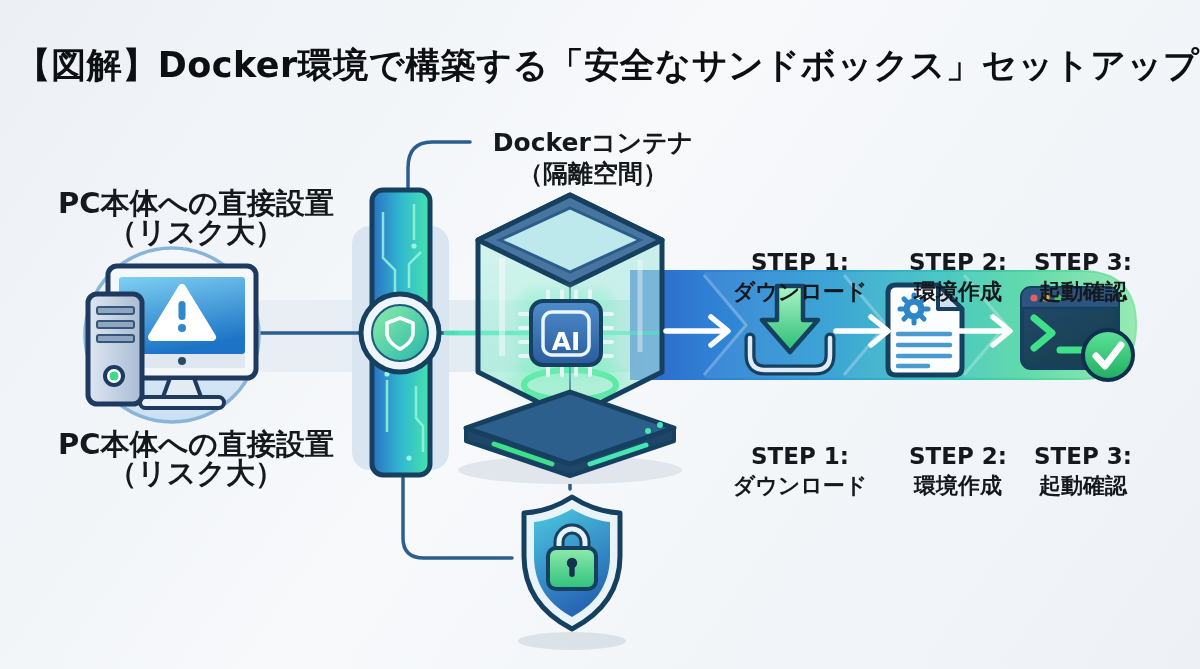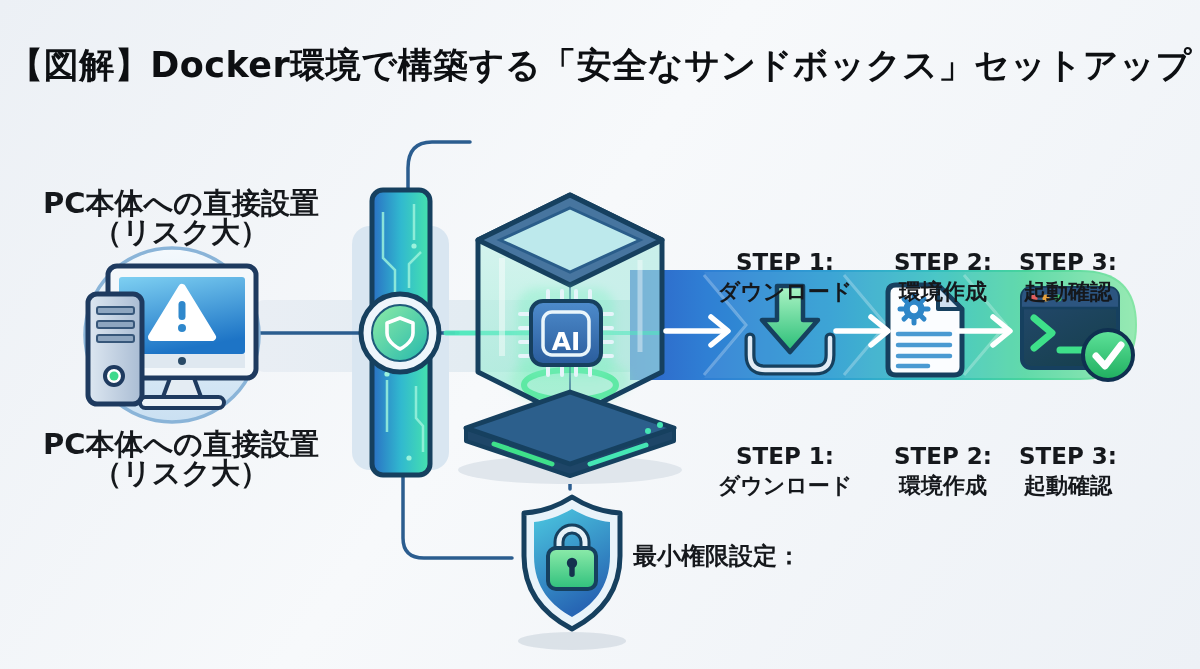--- a/index.html
+++ b/index.html
@@ -2,21 +2,21 @@
 <html><head>
 <meta charset="utf-8">
 <style>
   html,body{margin:0;padding:0;}
   .canvas{
     position:relative;width:1200px;height:669px;overflow:hidden;
     background:linear-gradient(125deg,#ecf0f5 0%,#f7f9fb 45%,#edf1f6 100%);
     font-family:"DejaVu Sans","Liberation Sans",sans-serif;
     color:#0f1115;
   }
-  .abs{position:absolute;}
+  .abs{position:absolute;padding-left:15px;}
   .title{
     left:0;right:0;top:42px;text-align:center;
     font-size:35px;font-weight:800;letter-spacing:.5px;color:#0d0f12;
     z-index:5;
   }
   .lbl{z-index:5;font-weight:800;text-align:center;color:#15181c;}
   .pc-label{left:31px;width:300px;font-size:29px;line-height:29px;}
   .pc-label.top{top:189px;}
   .pc-label.bottom{top:430px;}
   .docker-label{left:438px;top:127px;width:280px;font-size:25px;line-height:31px;}
@@ -304,20 +304,24 @@
   <div class="abs lbl pc-label top">
     <div>PC本体への直接設置</div>
     <div>（リスク大）</div>
   </div>
 
   <div class="abs lbl pc-label bottom">
     <div>PC本体への直接設置</div>
     <div>（リスク大）</div>
   </div>
 
+  <div class="abs lbl docker-label">
+    <div>Dockerコンテナ</div>
+    <div>（隔離空間）</div>
+  </div>
 
   <div class="abs lbl step-label row-top col-1">
     <div class="step-no">STEP 1:</div>
     <div>ダウンロード</div>
   </div>
   <div class="abs lbl step-label row-top col-2">
     <div class="step-no">STEP 2:</div>
     <div>環境作成</div>
   </div>
   <div class="abs lbl step-label row-top col-3">
@@ -332,16 +336,15 @@
   <div class="abs lbl step-label row-bottom col-2">
     <div class="step-no">STEP 2:</div>
     <div>環境作成</div>
   </div>
   <div class="abs lbl step-label row-bottom col-3">
     <div class="step-no">STEP 3:</div>
     <div>起動確認</div>
   </div>
 
   <div class="abs security-text">
-    <div>最小権限設定：</div>
   </div>
 
 </div>
 
 </body></html>

